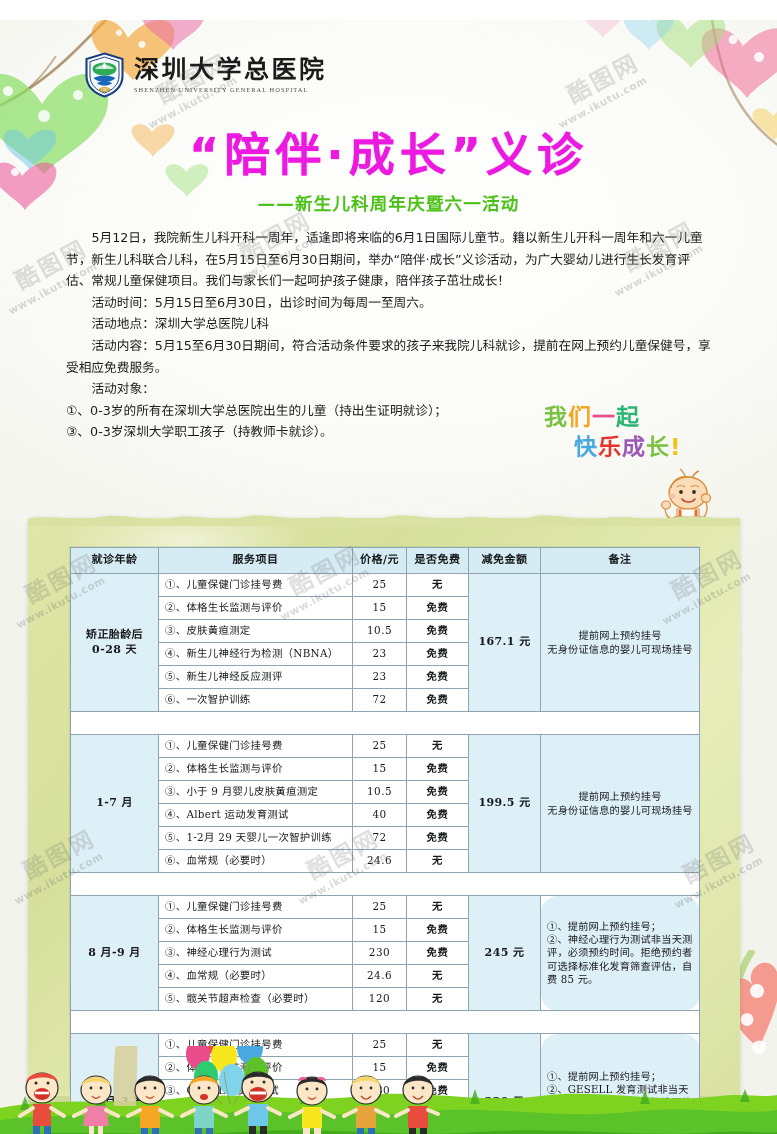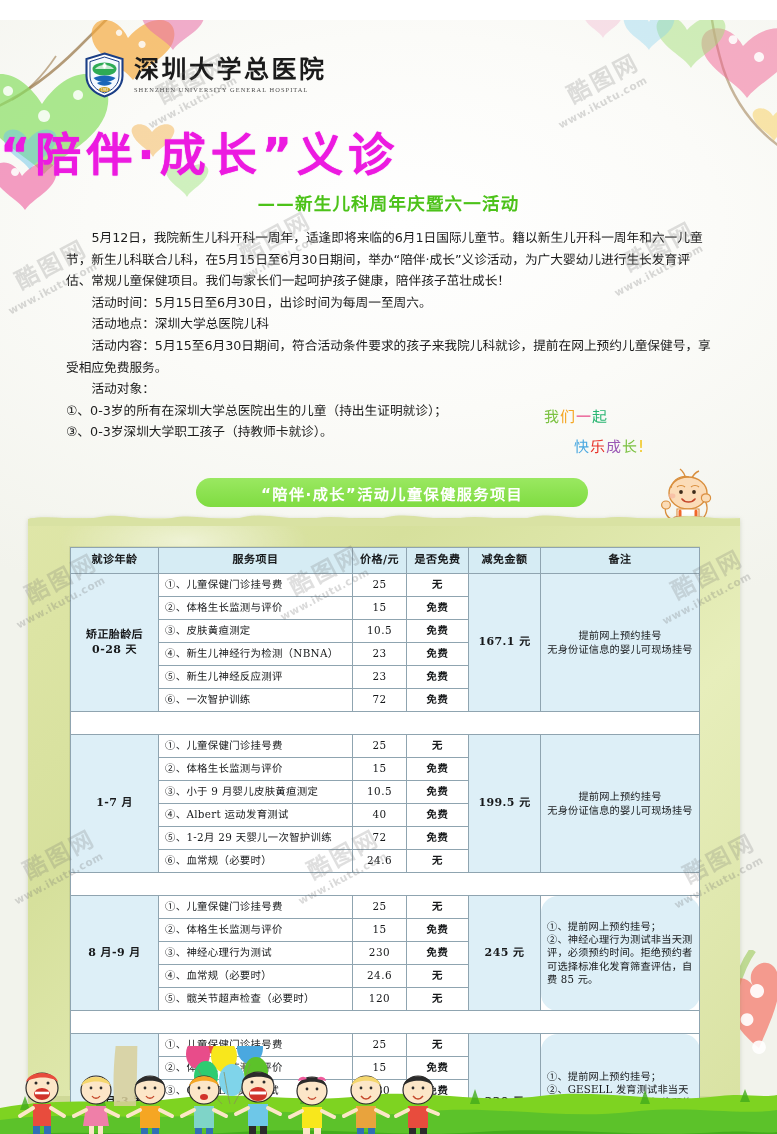--- a/index.html
+++ b/index.html
@@ -41,20 +41,21 @@
   }
   #logo-en {
     font-family: "Liberation Serif", serif;
     font-size: 6.4px; color: #4c4c4c; letter-spacing: 1.05px;
     margin-top: 3px; white-space: nowrap;
   }
 
   
   #headline {
     position: absolute; left: 0; right: 0; top: 98px;
+    text-align: center;
     font-family: "DejaVu Sans", sans-serif;
     font-size: 46px; font-weight: 700; color: #ec1ae0;
     letter-spacing: 5px; white-space: nowrap;
     text-shadow: 0 0 1px #ec1ae0;
   }
   #subheadline {
     position: absolute; left: 0; right: 0; top: 170px;
     text-align: center;
     font-family: "DejaVu Sans", sans-serif;
     font-size: 17.5px; font-weight: 700; color: #4cc219;
@@ -69,21 +70,21 @@
   }
   #body-copy p { margin: 0; }
   .indent { text-indent: 2em; }
   .list-line { margin-left: 18px; }
 
   
   #slogan {
     position: absolute; left: 536px; top: 382px;
     width: 170px; height: 62px;
     font-family: "DejaVu Sans", sans-serif;
-    font-weight: 400; font-size: 15px; line-height: 30px;
+    font-weight: 700; font-size: 23px; line-height: 30px;
   }
   #slogan .l1 { display: block; padding-left: 8px; letter-spacing: 1px; }
   #slogan .l2 { display: block; padding-left: 38px; letter-spacing: 1px; }
   #slogan .c1 { color: #7cc242; }
   #slogan .c2 { color: #f5a623; }
   #slogan .c3 { color: #e84c8a; }
   #slogan .c4 { color: #2bb673; }
   #slogan .c5 { color: #4aa8e0; }
   #slogan .c6 { color: #e8332a; }
   #slogan .c7 { color: #9b59b6; }
@@ -294,21 +295,20 @@
 
   <div id="slogan">
     <span class="l1">
       <span class="c1">我</span><span class="c2">们</span><span class="c3">一</span><span class="c4">起</span>
     </span>
     <span class="l2">
       <span class="c5">快</span><span class="c6">乐</span><span class="c7">成</span><span class="c1">长</span><span class="c8">!</span>
     </span>
   </div>
 
-  <div id="pill-banner">“陪伴·成长”活动儿童保健服务项目</div>
 
   <svg id="baby" viewBox="0 0 66 80">
     <path d="M31 12 C30 7 28 3 25 1" stroke="#d98f3e" stroke-width="1.5" fill="none"></path>
     <path d="M36 12 C38 7 41 4 44 3" stroke="#d98f3e" stroke-width="1.5" fill="none"></path>
     <ellipse cx="33" cy="25" rx="19" ry="16" fill="#fbdcb8" stroke="#d98f3e" stroke-width="1.4"></ellipse>
     <path d="M16 20 C18 10 28 7 34 9" stroke="#d98f3e" stroke-width="1.2" fill="none"></path>
     <circle cx="26" cy="24" r="1.9" fill="#3d2b1a"></circle>
     <circle cx="39" cy="24" r="1.9" fill="#3d2b1a"></circle>
     <path d="M22 19 C24 17 28 17 30 19" stroke="#d98f3e" stroke-width="1.1" fill="none"></path>
     <path d="M36 19 C38 17 42 17 44 19" stroke="#d98f3e" stroke-width="1.1" fill="none"></path>

